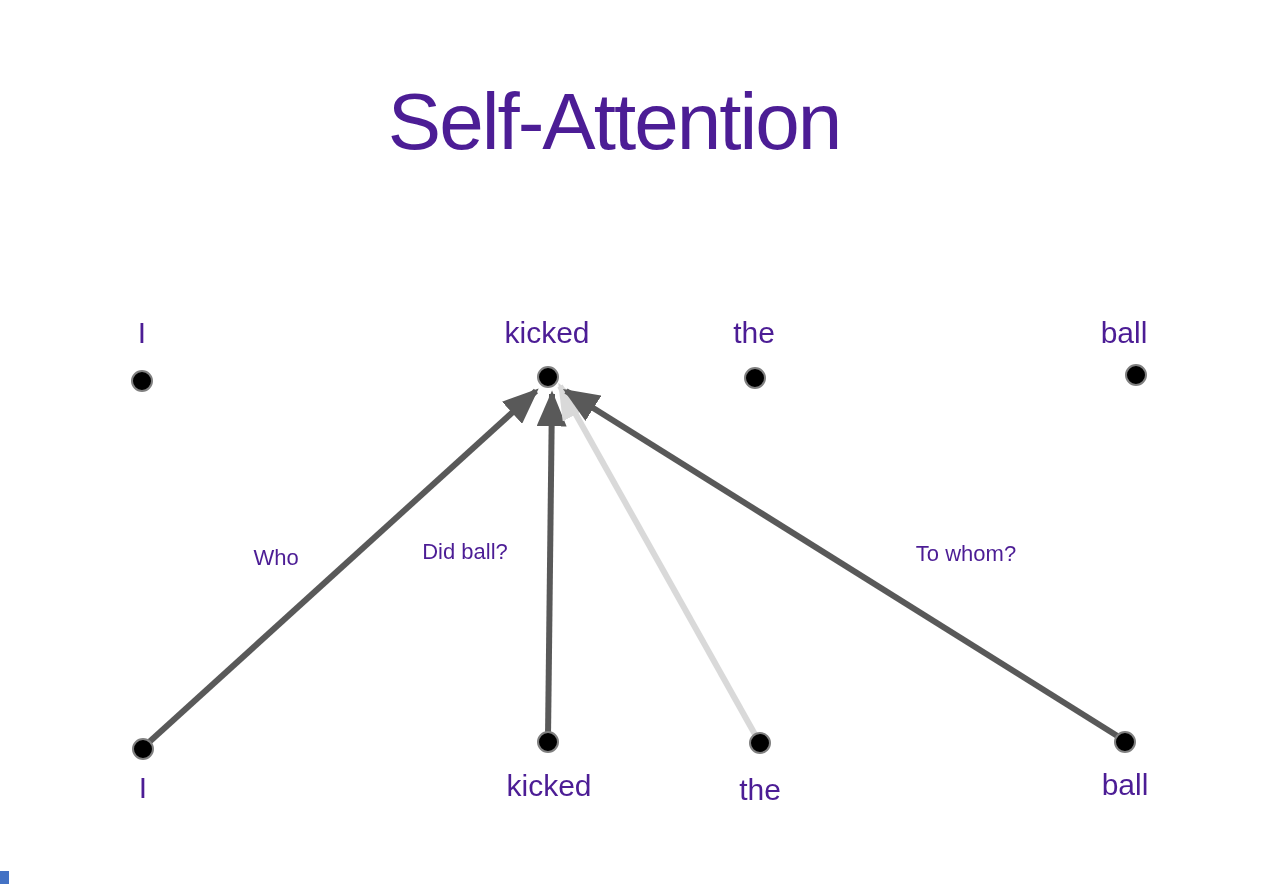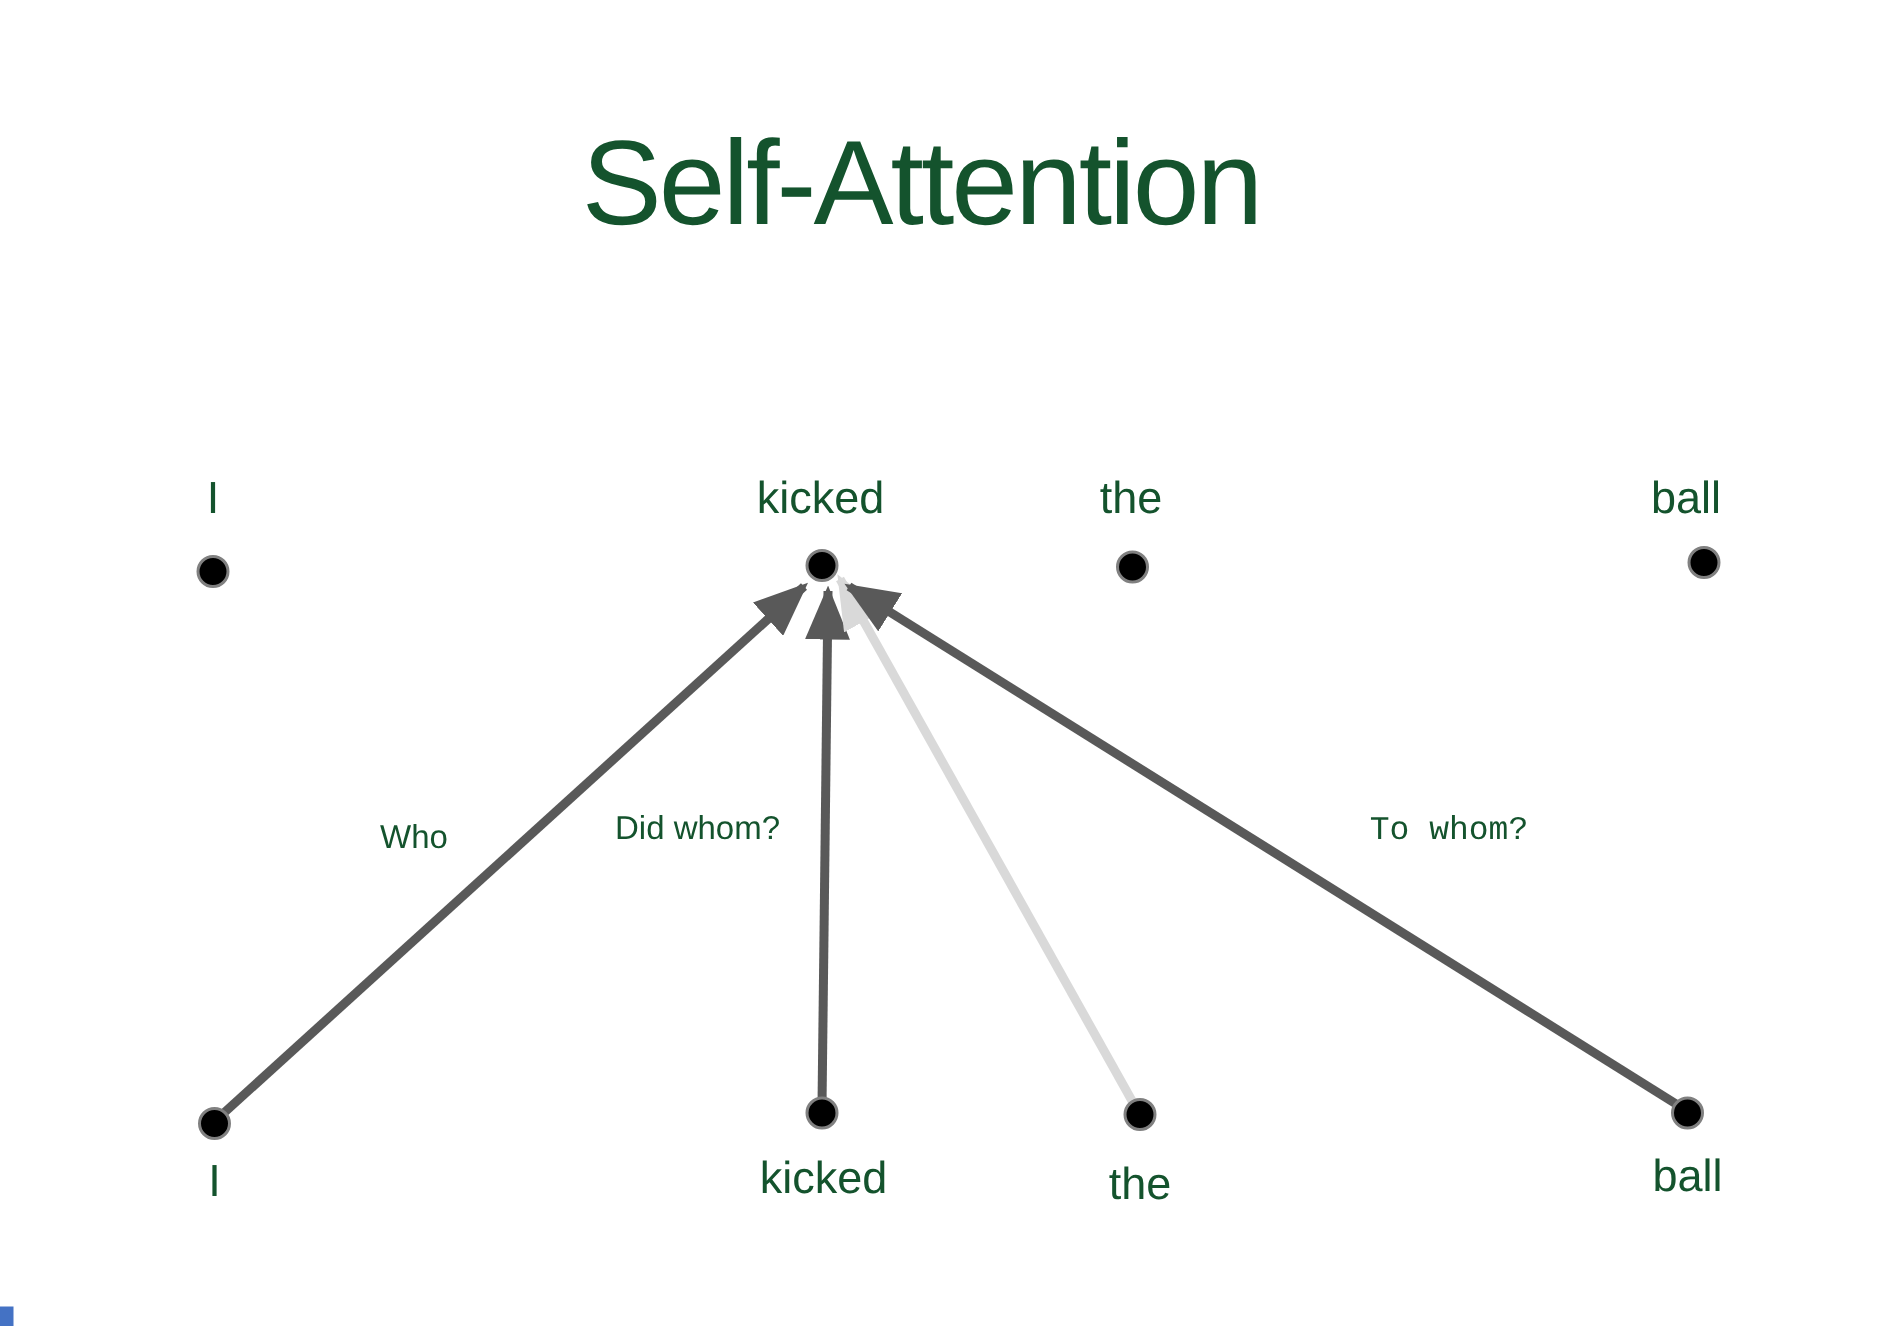--- a/index.html
+++ b/index.html
@@ -7,21 +7,21 @@
     padding: 0;
     background: #ffffff;
   }
   .stage {
     position: relative;
     width: 1264px;
     height: 884px;
     background: #ffffff;
     overflow: hidden;
     font-family: "Liberation Sans", sans-serif;
-    color: #14532d;
+    color: #4c1d95;
   }
   .title {
     position: absolute;
     top: 82px;
     left: 614px;
     transform: translateX(-50%);
     font-size: 80px;
     font-weight: 400;
     letter-spacing: -2px;
     line-height: 1;
@@ -83,18 +83,18 @@
   <div class="tok" style="left: 547px; top: 316px;">kicked</div>
   <div class="tok" style="left: 754px; top: 316px;">the</div>
   <div class="tok" style="left: 1124px; top: 316px;">ball</div>
 
   <div class="tok" style="left: 143px; top: 771px;">I</div>
   <div class="tok" style="left: 549px; top: 769px;">kicked</div>
   <div class="tok" style="left: 760px; top: 773px;">the</div>
   <div class="tok" style="left: 1125px; top: 768px;">ball</div>
 
   <div class="arrow-label" style="left: 276px; top: 546px;">Who</div>
-  <div class="arrow-label" style="left: 465px; top: 540px;">Did whom?</div>
-  <div class="arrow-label" style="left: 966px; top: 542px; font-family: Liberation Mono, monospace;">To whom?</div>
+  <div class="arrow-label" style="left: 465px; top: 540px;">Did ball?</div>
+  <div class="arrow-label" style="left: 966px; top: 542px;">To whom?</div>
 
   <div class="corner-artifact" style="background: rgb(68, 114, 196);"></div>
 
 </div>
 
 </body></html>

